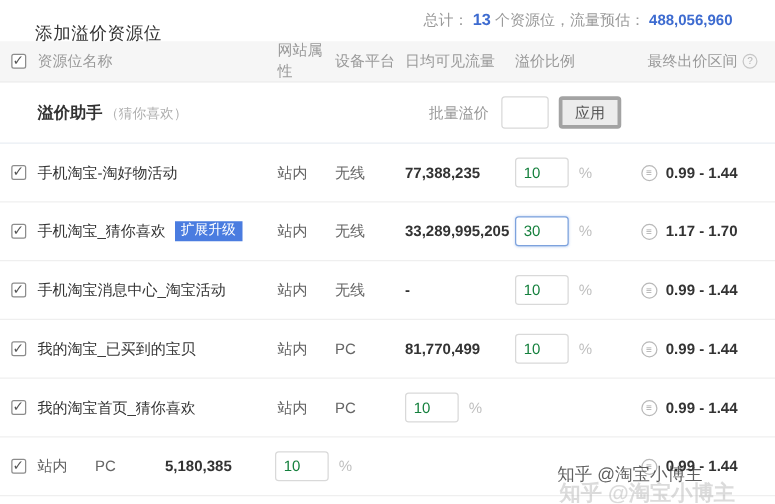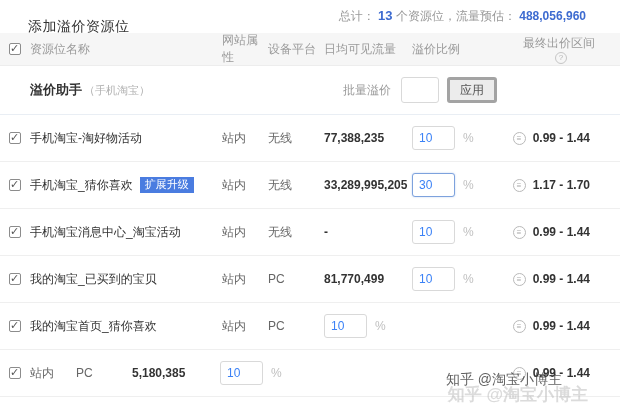--- a/index.html
+++ b/index.html
@@ -18,42 +18,42 @@
   .thead { height:33px; background:#f6f6f6; display:flex; align-items:center; font-size:12px; color:#9a9a9a; border-bottom:1px solid #ededed; }
 
   
   .col-cb { width:30px; display:flex; justify-content:center; flex:0 0 auto; }
   .col-name { width:192px; flex:0 0 auto; display:flex; align-items:center; }
   .col-site { width:46px; flex:0 0 auto; }
   .col-device { width:56px; flex:0 0 auto; }
   .col-traffic { width:88px; flex:0 0 auto; }
   .col-premium { width:100px; flex:0 0 auto; display:flex; align-items:center; }
   .col-price { flex:1; display:flex; align-items:center; justify-content:flex-end; padding-right:30px; }
-  .thead .col-price { padding-right:14px;flex-direction:column; }
+  .thead .col-price { padding-right:14px; }
 
   
   .cb { position:relative; width:12px; height:12px; border:1px solid #8c8c8c; border-radius:2px; background:#fff; display:inline-block; cursor:pointer; }
   .cb::after { content:"✓"; position:absolute; left:0px; top:-2px; font-size:11px; color:#555; }
 
   
   .assist-row { height:49px; display:flex; align-items:center; border-bottom:1px solid #e9eef4; }
   .assist-title { font-size:13px; color:#333; font-weight:bold; margin-left:30px; }
   .assist-sub { font-size:11px; color:#b0b0b0; margin-left:2px; }
   .assist-right { margin-left:auto; display:flex; align-items:center; padding-right:123px; }
   .batch-label { font-size:12px; color:#999; margin-right:10px; }
   .batch-input { width:38px; height:26px; border:1px solid #d9d9d9; border-radius:3px; background:#fff; font-size:12px; padding:0 5px; color:#666; outline:none; }
   .apply-btn { margin-left:8px; height:26px; padding:0 10px; background:#ececec; border:3px solid #a3a3a3; border-radius:3px; font-size:12px; color:#555; cursor:pointer; font-family:inherit; }
 
   
   .row { height:47px; display:flex; align-items:center; border-bottom:1px solid #efefef; font-size:12px; }
   .cell-name { color:#333; }
   .cell-dim { color:#666; }
   .cell-traffic { color:#333; font-weight:bold; }
   .badge { display:inline-block; margin-left:7px; padding:1px 5px 2px; background:#4a7ce0; color:#fff; font-size:11px; border-radius:0; line-height:13px; }
-  .pct-input { width:43px; height:24px; border:1px solid #d9d9d9; border-radius:3px; font-size:12px; color:#3b82f6; padding:0 6px; outline:none; background:#fff; }
+  .pct-input { width:43px; height:24px; border:1px solid #d9d9d9; border-radius:3px; font-size:12px; color:#15803d; padding:0 6px; outline:none; background:#fff; }
   .pct-input.focused { border:1px solid #7da2dd; box-shadow:0 0 2px rgba(90,140,220,.4); }
   .pct-sign { color:#c0c0c0; margin-left:8px; }
   .price-icon { width:13px; height:13px; border:1px solid #b9b9b9; border-radius:50%; color:#aaa; font-size:8px; line-height:11px; text-align:center; margin-right:7px; flex:0 0 auto; }
   .price-val { color:#333; font-weight:bold; font-size:12px; }
   .help-icon { display:inline-block; width:12px; height:12px; border:1px solid #c6c6c6; border-radius:50%; color:#b5b5b5; font-size:8px; line-height:10px; text-align:center; margin-left:4px; }
 
   
   .watermark { position:absolute; right:58px; bottom:14px; font-size:14px; color:rgba(55,55,55,.8); pointer-events:none; white-space:nowrap; }
   .watermark-shadow { position:absolute; right:-26px; bottom:-17px; font-size:17px; color:rgba(175,175,175,.45); font-weight:bold; }
 </style>
@@ -82,21 +82,21 @@
     <div class="col-traffic">日均可见流量</div>
     <div class="col-premium">溢价比例</div>
     <div class="col-price">
       <span>最终出价区间</span>
       <span class="help-icon">?</span>
     </div>
   </div>
 
   <div class="assist-row">
     <span class="assist-title">溢价助手</span>
-    <span class="assist-sub">（手机淘宝）</span>
+    <span class="assist-sub">（猜你喜欢）</span>
     <div class="assist-right">
       <span class="batch-label">批量溢价</span>
       <input class="batch-input" type="text" value="" style="">
       <button class="apply-btn">应用</button>
     </div>
   </div>
 
   <div class="row">
     <div class="col-cb">
         <span class="cb"></span>

